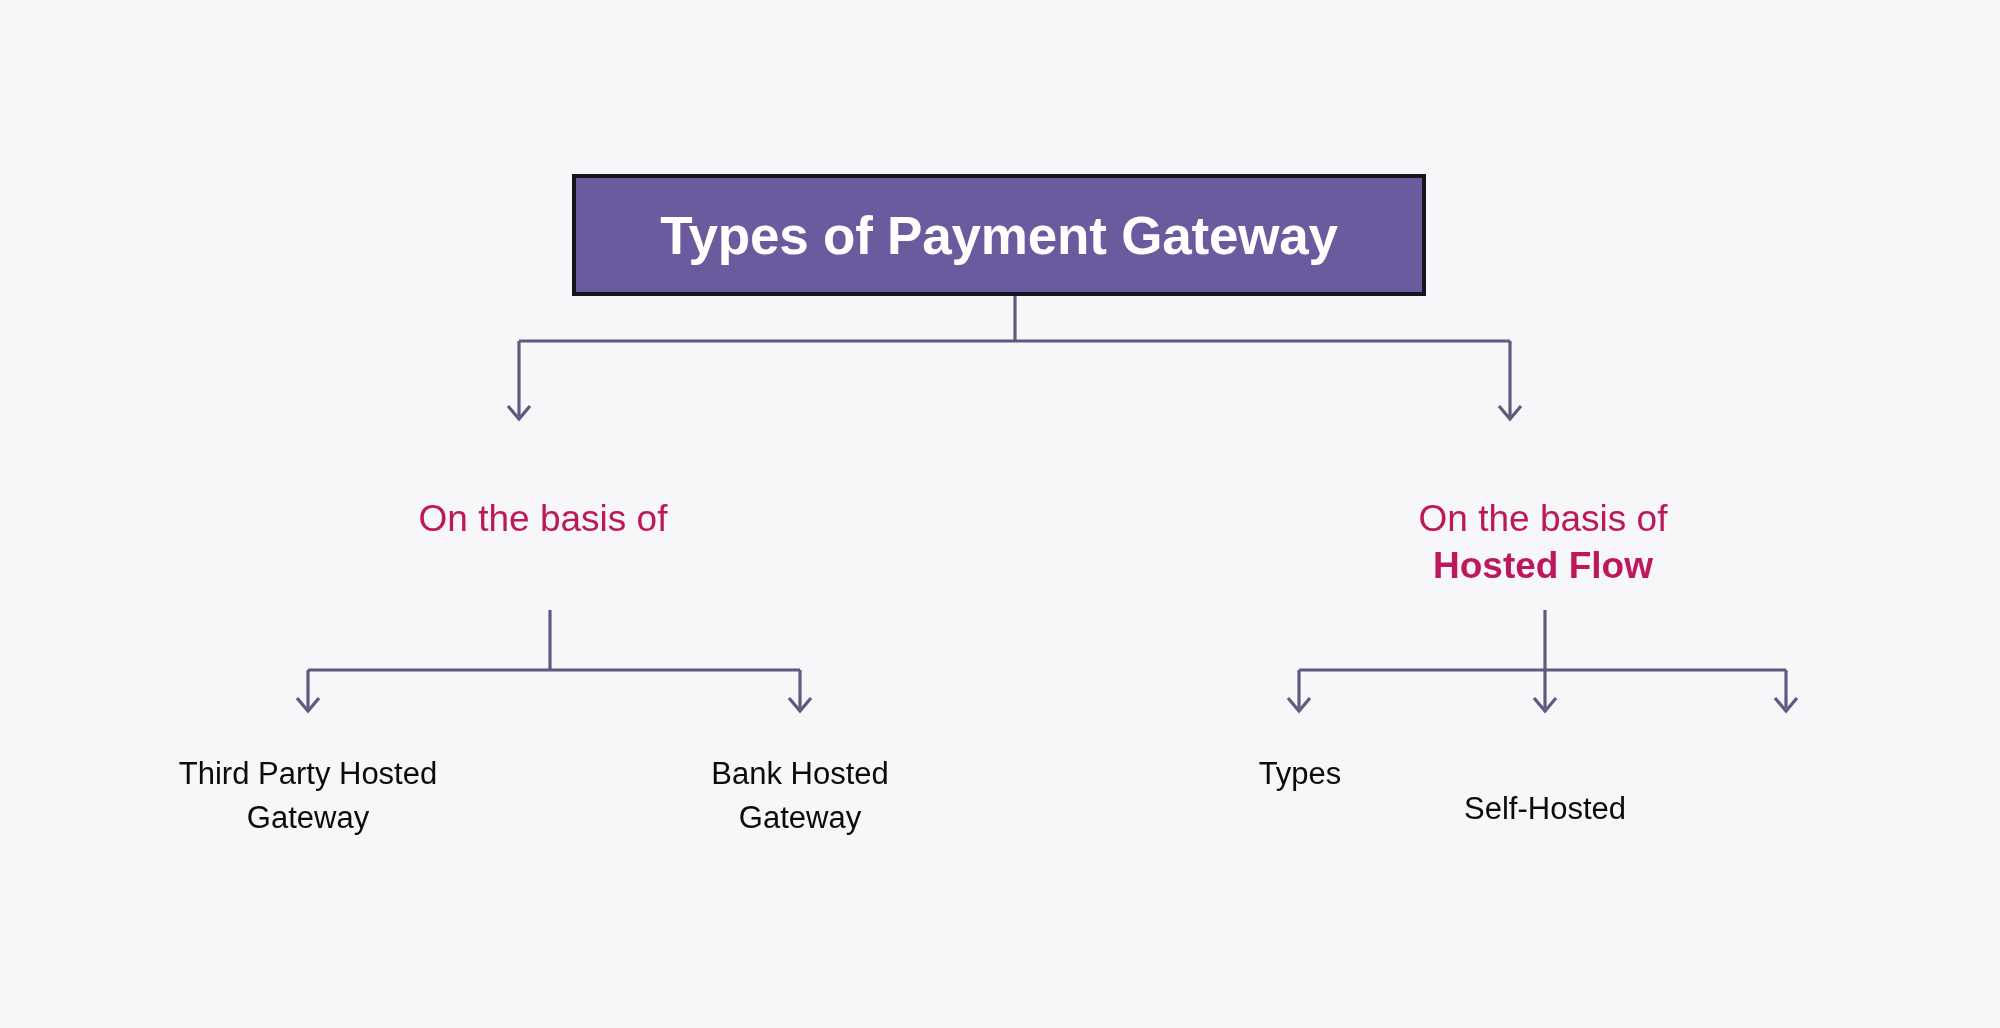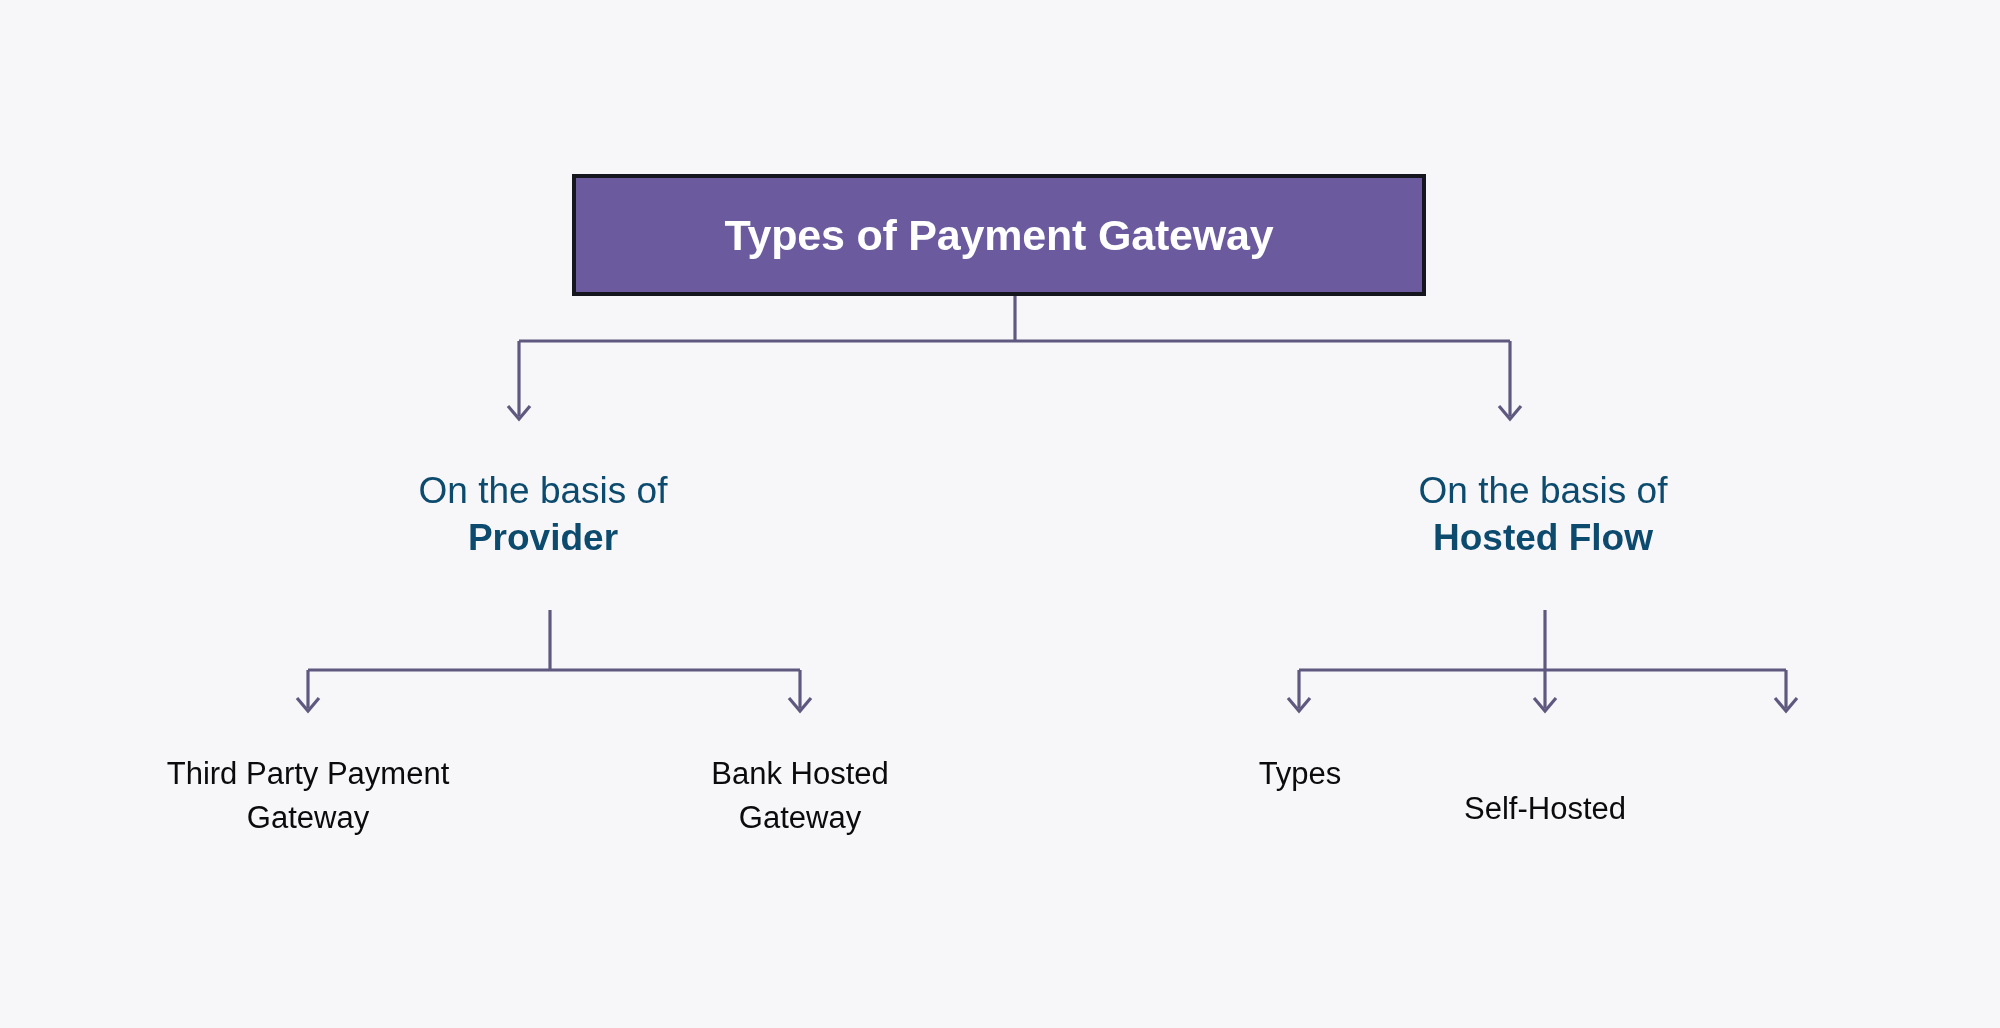--- a/index.html
+++ b/index.html
@@ -42,34 +42,35 @@
     width: 854px;
     height: 122px;
     background: #6b5b9e;
     border: 4px solid #16161e;
     display: flex;
     align-items: center;
     justify-content: center;
   }
   #root-node .node-title {
     color: #ffffff;
-    font-size: 43px;
+    font-size: 53px;
     font-weight: bold;
     letter-spacing: -0.2px;
     line-height: 1;
     white-space: nowrap;
   }
   
   .branch-label {
     position: absolute;
     text-align: center;
-    color: #0c4a6e;
+    color: #be185d;
     font-size: 37px;
     line-height: 1.26;
     width: 520px;
+    margin-top: 28px;
   }
   .branch-label .line-regular {
     display: block;
     font-weight: 400;
   }
   .branch-label .line-bold {
     display: block;
     font-weight: bold;
   }
   #branch-provider {
@@ -156,30 +157,29 @@
       <polyline points="1775,698 1786,711 1797,698"></polyline>
     </g>
   </svg>
 
   <div class="node" id="root-node">
     <span class="node-title">Types of Payment Gateway</span>
   </div>
 
   <div class="branch-label" id="branch-provider">
     <span class="line-regular">On the basis of</span>
-    <span class="line-bold">Provider</span>
   </div>
 
   <div class="branch-label" id="branch-flow">
     <span class="line-regular">On the basis of</span>
     <span class="line-bold">Hosted Flow</span>
   </div>
 
   <div class="leaf-label" id="leaf-third-party">
-    <span>Third Party Payment</span><br>
+    <span>Third Party Hosted</span><br>
     <span>Gateway</span>
   </div>
 
   <div class="leaf-label" id="leaf-bank">
     <span>Bank Hosted</span><br>
     <span>Gateway</span>
   </div>
 
   <div class="leaf-label" id="leaf-hosted">
     <span>Types</span>

